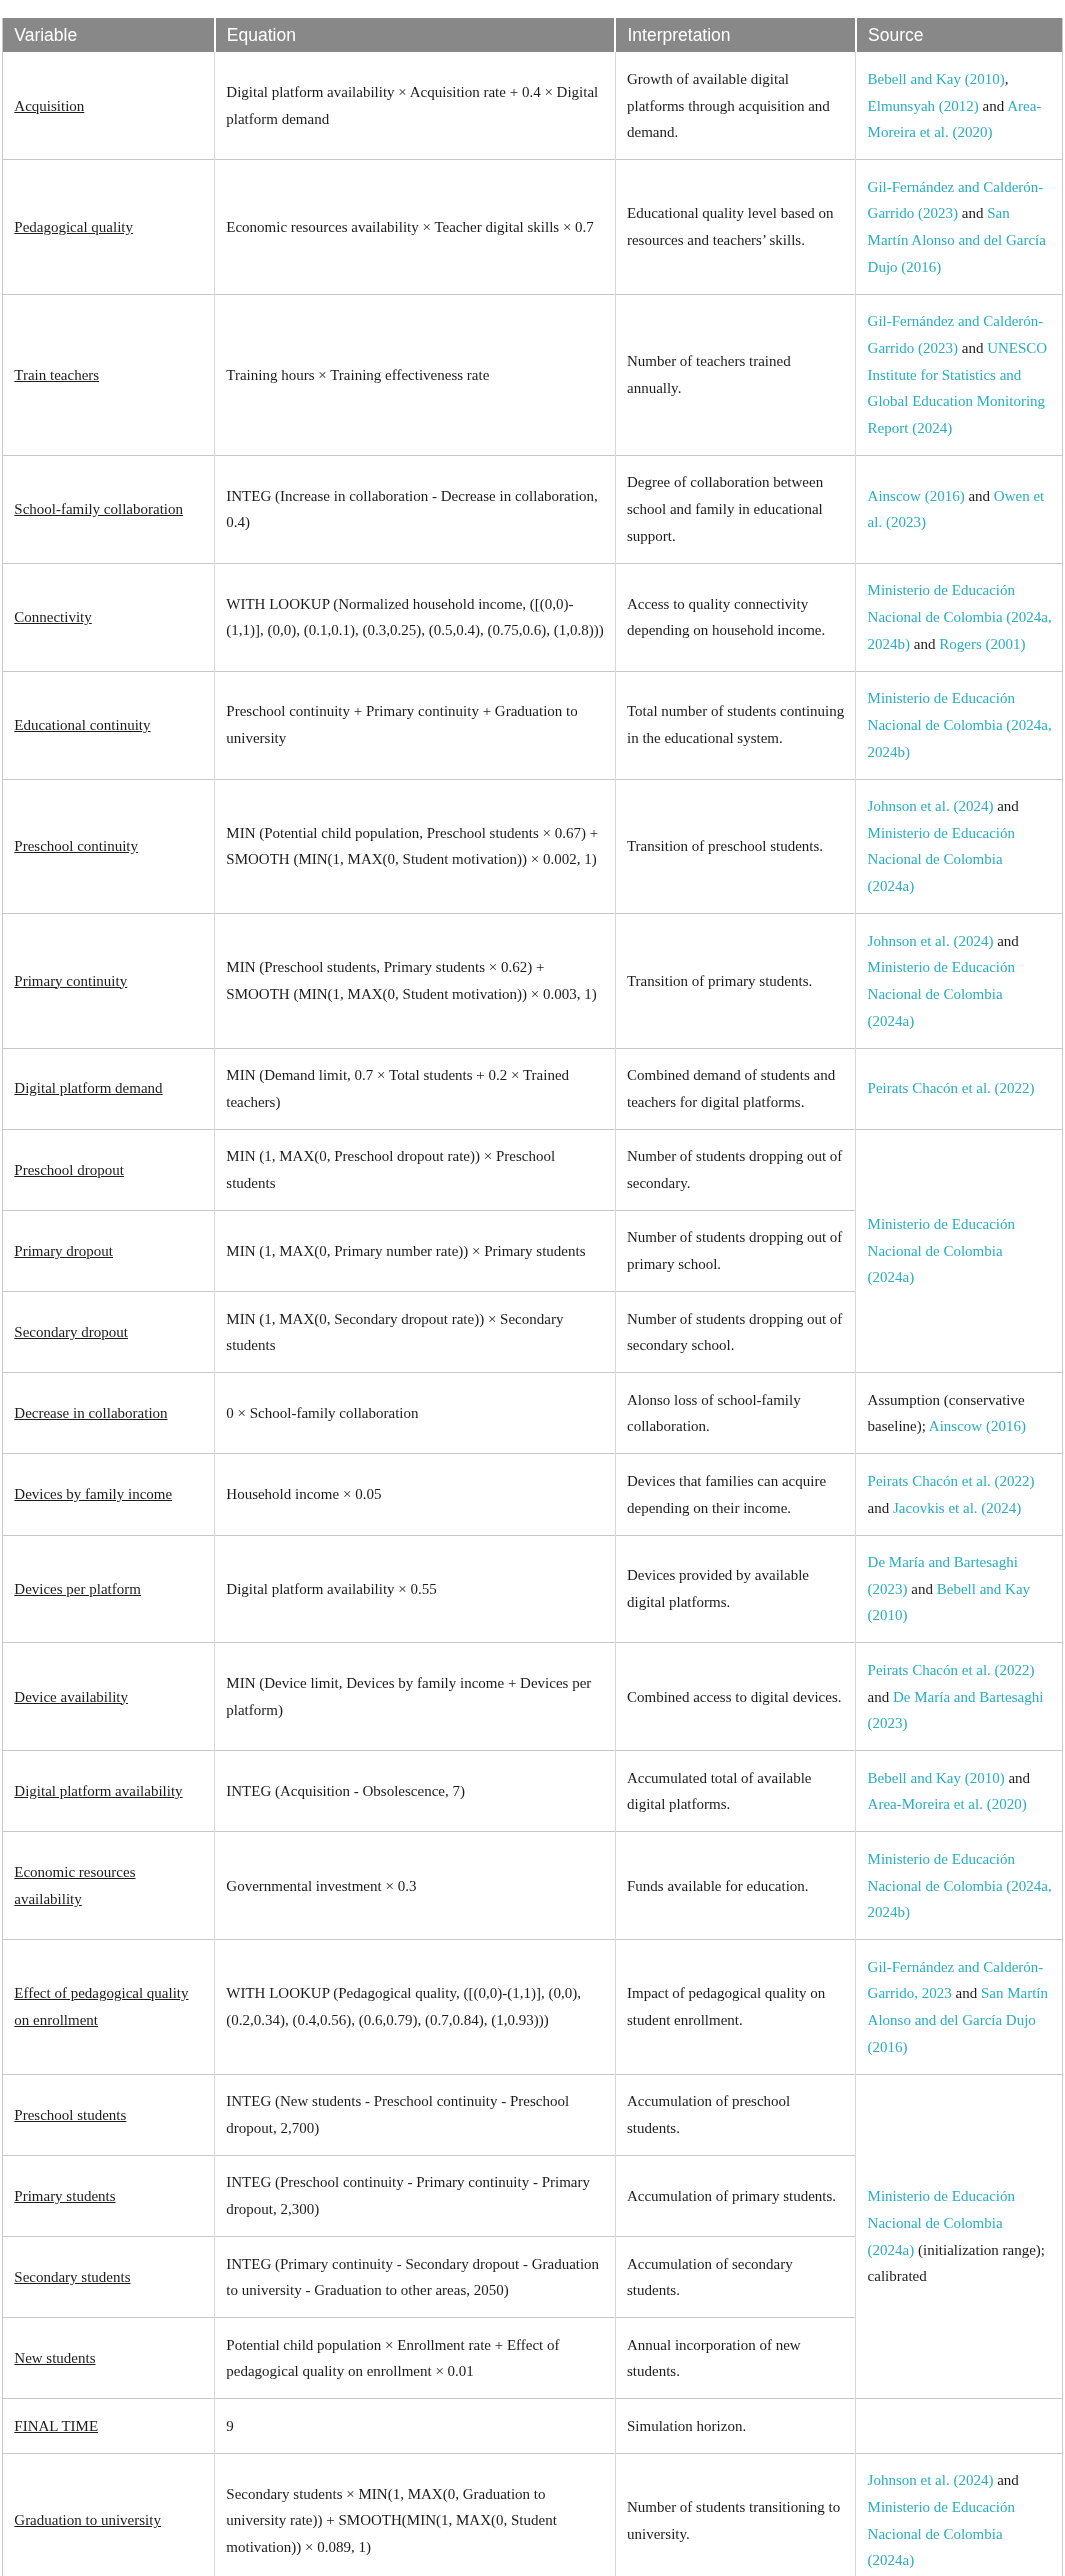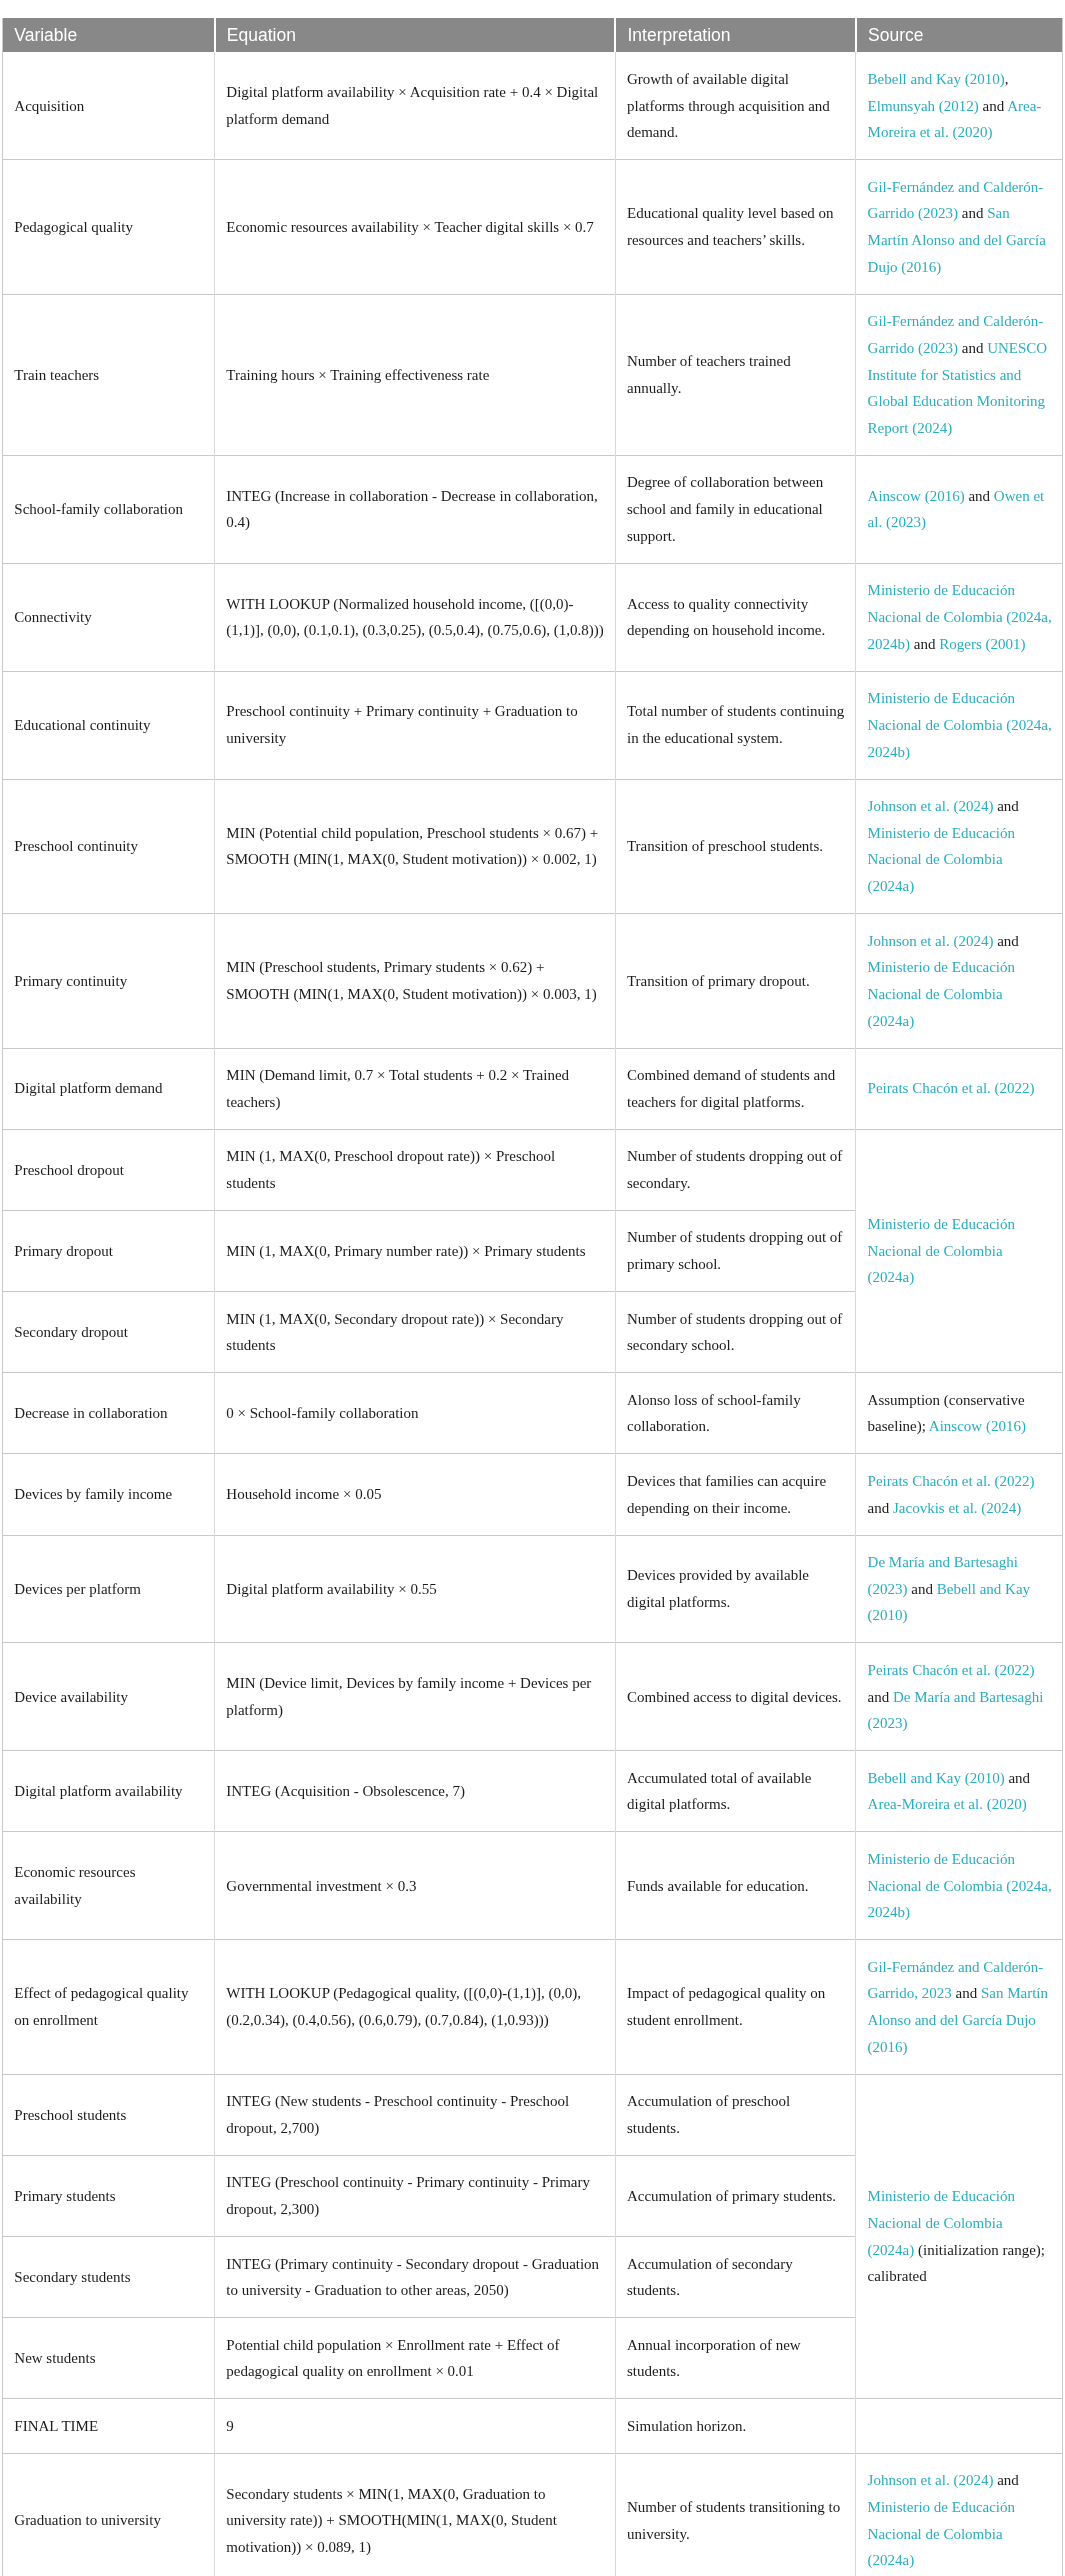--- a/index.html
+++ b/index.html
@@ -39,21 +39,21 @@
     line-height:1.78;
     text-align:left;
     vertical-align:middle;
     padding:13.4px 10.3px 13.4px 11.3px;
     border-left:1px solid #d8d8d8;
     border-right:1px solid #d8d8d8;
     border-top:1.5px solid #c8c8c8;
     background:#ffffff;
     word-wrap:break-word;
   }
-  tbody td:first-child { border-left:none; }
+  tbody td:first-child { border-left:none;text-decoration:underline; }
   tbody td:last-child { border-right:none; }
   tbody tr:first-child td { border-top:none; }
   .lnk { color:var(--link-color, #29AEC0); cursor:pointer; }
 </style>
 </head>
 <body>
 
 <table class="model-table">
   <colgroup>
     <col class="c-var">
@@ -108,21 +108,21 @@
       </tr>
       <tr>
         <td>Preschool continuity</td>
         <td>MIN (Potential child population, Preschool students × 0.67) + SMOOTH (MIN(1, MAX(0, Student motivation)) × 0.002, 1)</td>
         <td>Transition of preschool students.</td>
         <td><span class="lnk">Johnson et al. (2024)</span><span> and </span><span class="lnk">Ministerio de Educación Nacional de Colombia (2024a)</span></td>
       </tr>
       <tr>
         <td>Primary continuity</td>
         <td>MIN (Preschool students, Primary students × 0.62) + SMOOTH (MIN(1, MAX(0, Student motivation)) × 0.003, 1)</td>
-        <td>Transition of primary dropout.</td>
+        <td>Transition of primary students.</td>
         <td><span class="lnk">Johnson et al. (2024)</span><span> and </span><span class="lnk">Ministerio de Educación Nacional de Colombia (2024a)</span></td>
       </tr>
       <tr>
         <td>Digital platform demand</td>
         <td>MIN (Demand limit, 0.7 × Total students + 0.2 × Trained teachers)</td>
         <td>Combined demand of students and teachers for digital platforms.</td>
         <td><span class="lnk">Peirats Chacón et al. (2022)</span></td>
       </tr>
       <tr>
         <td>Preschool dropout</td>

